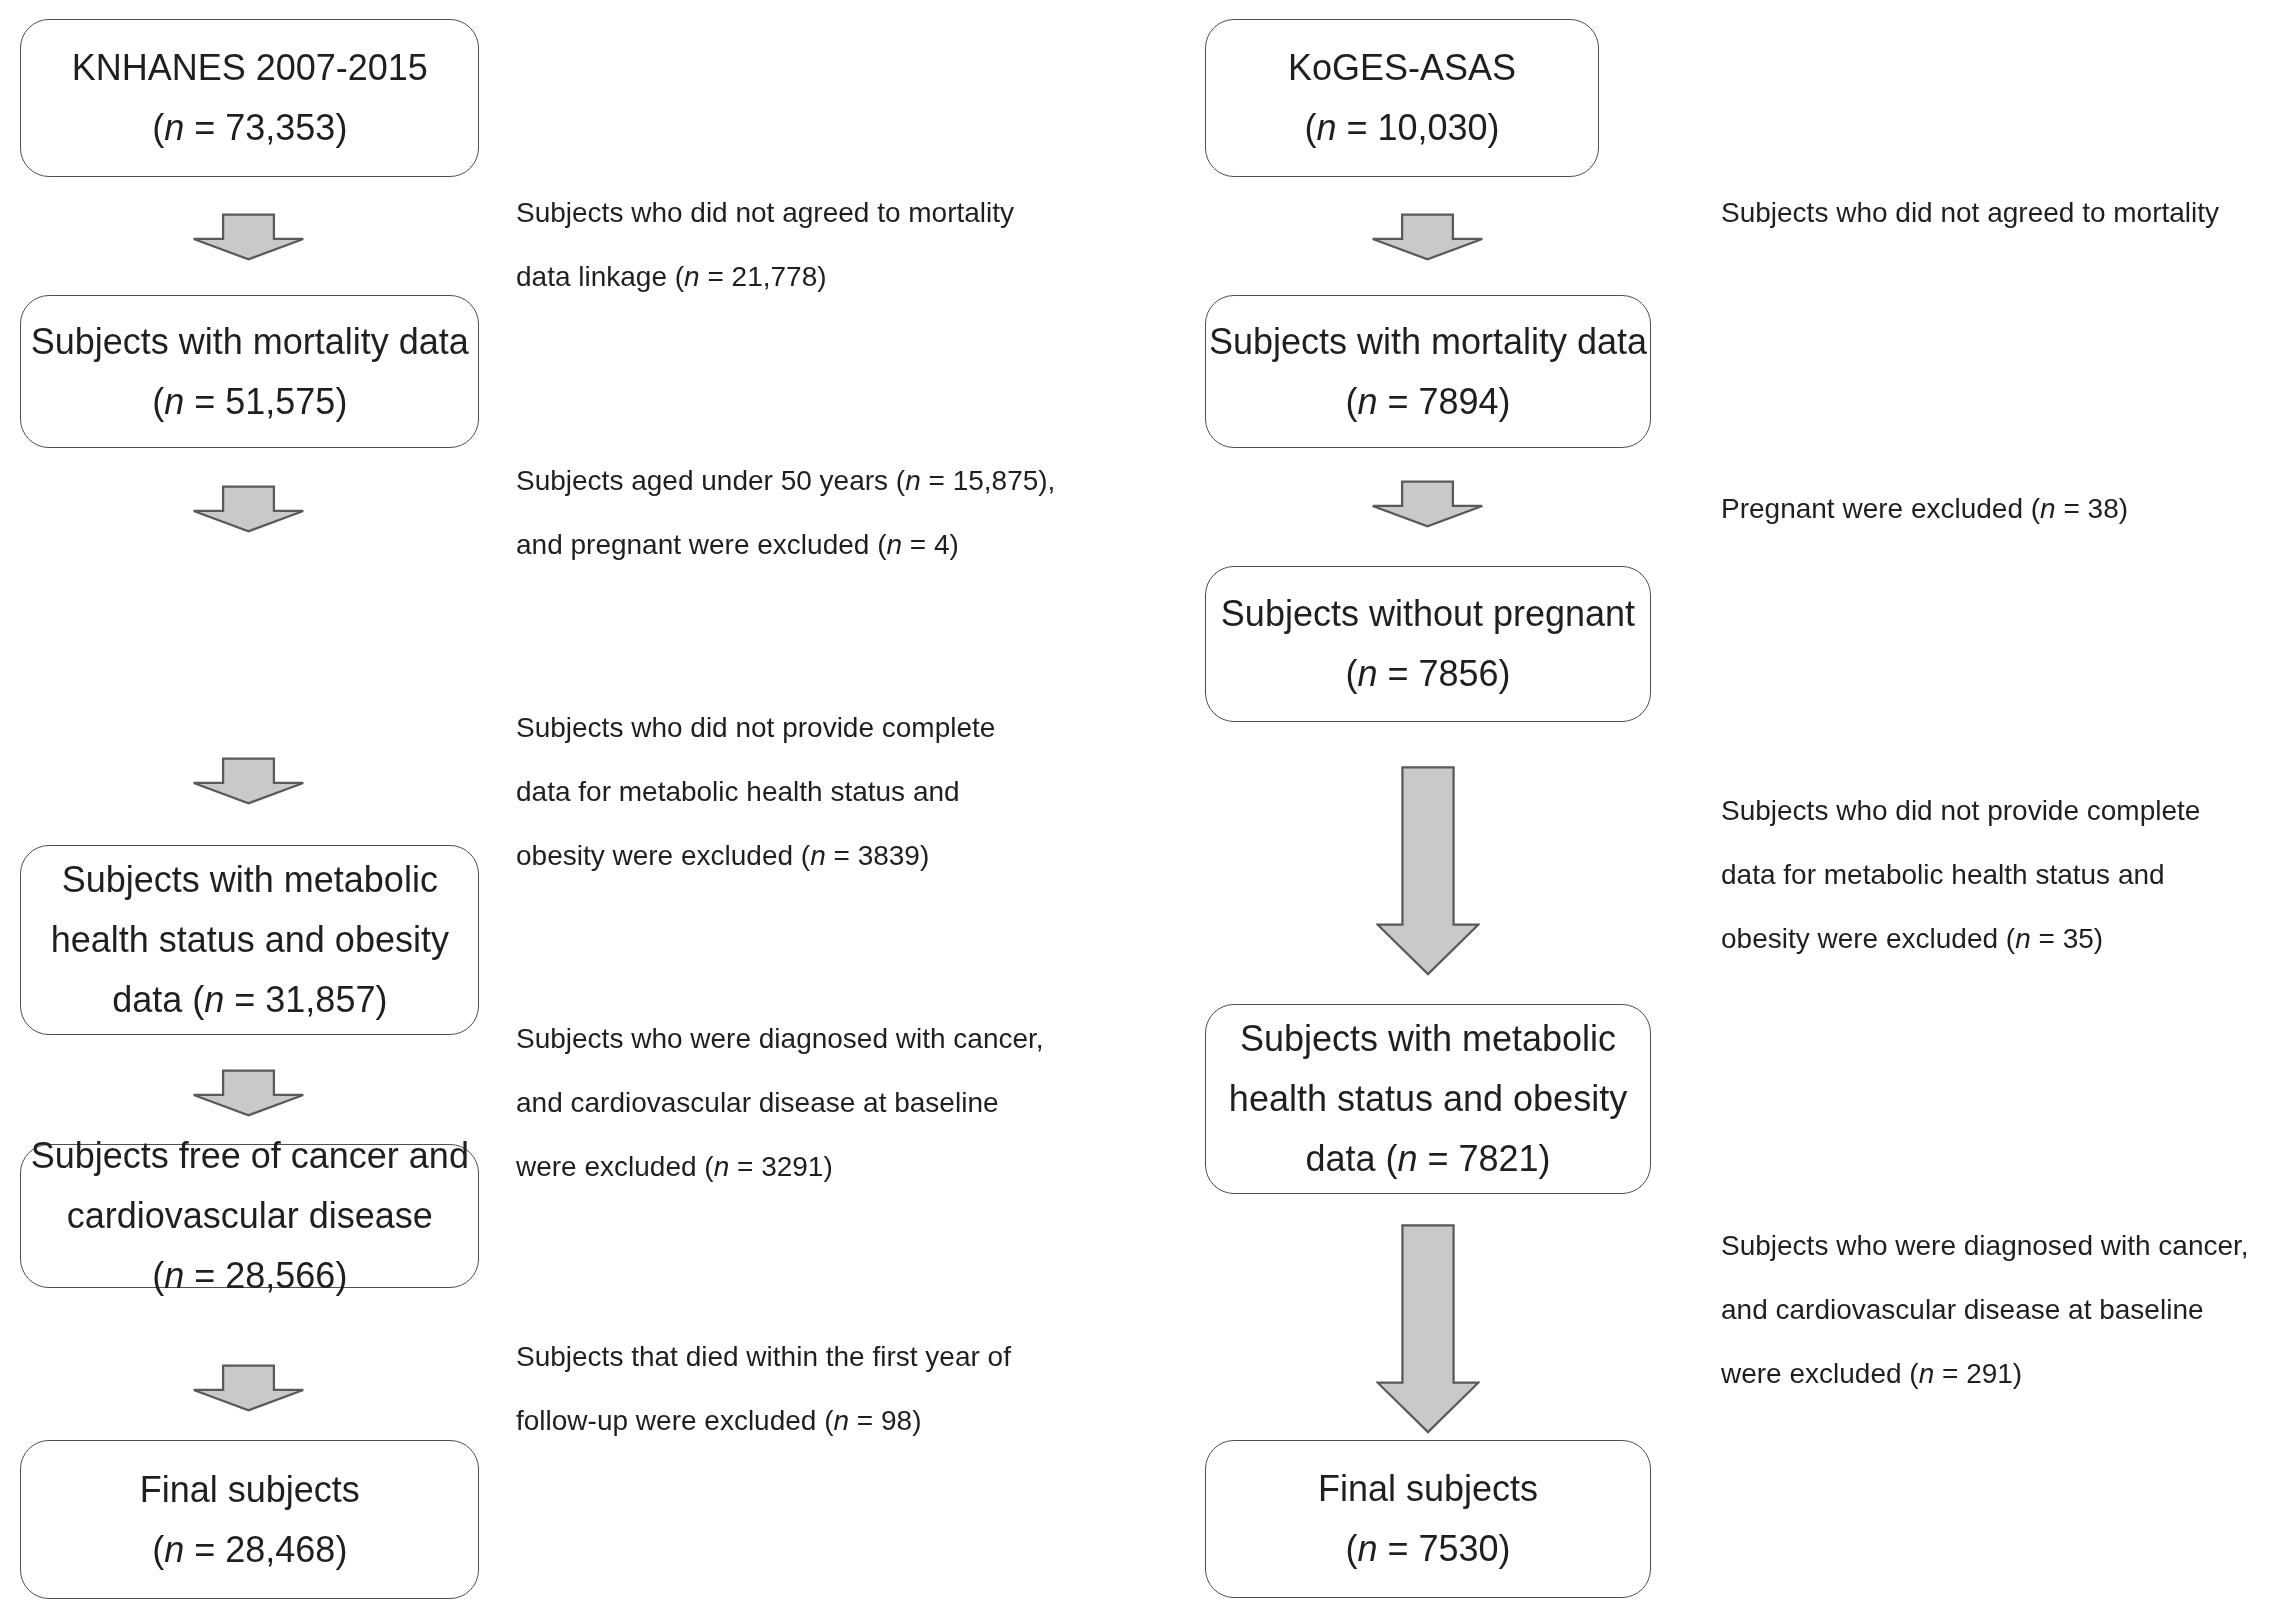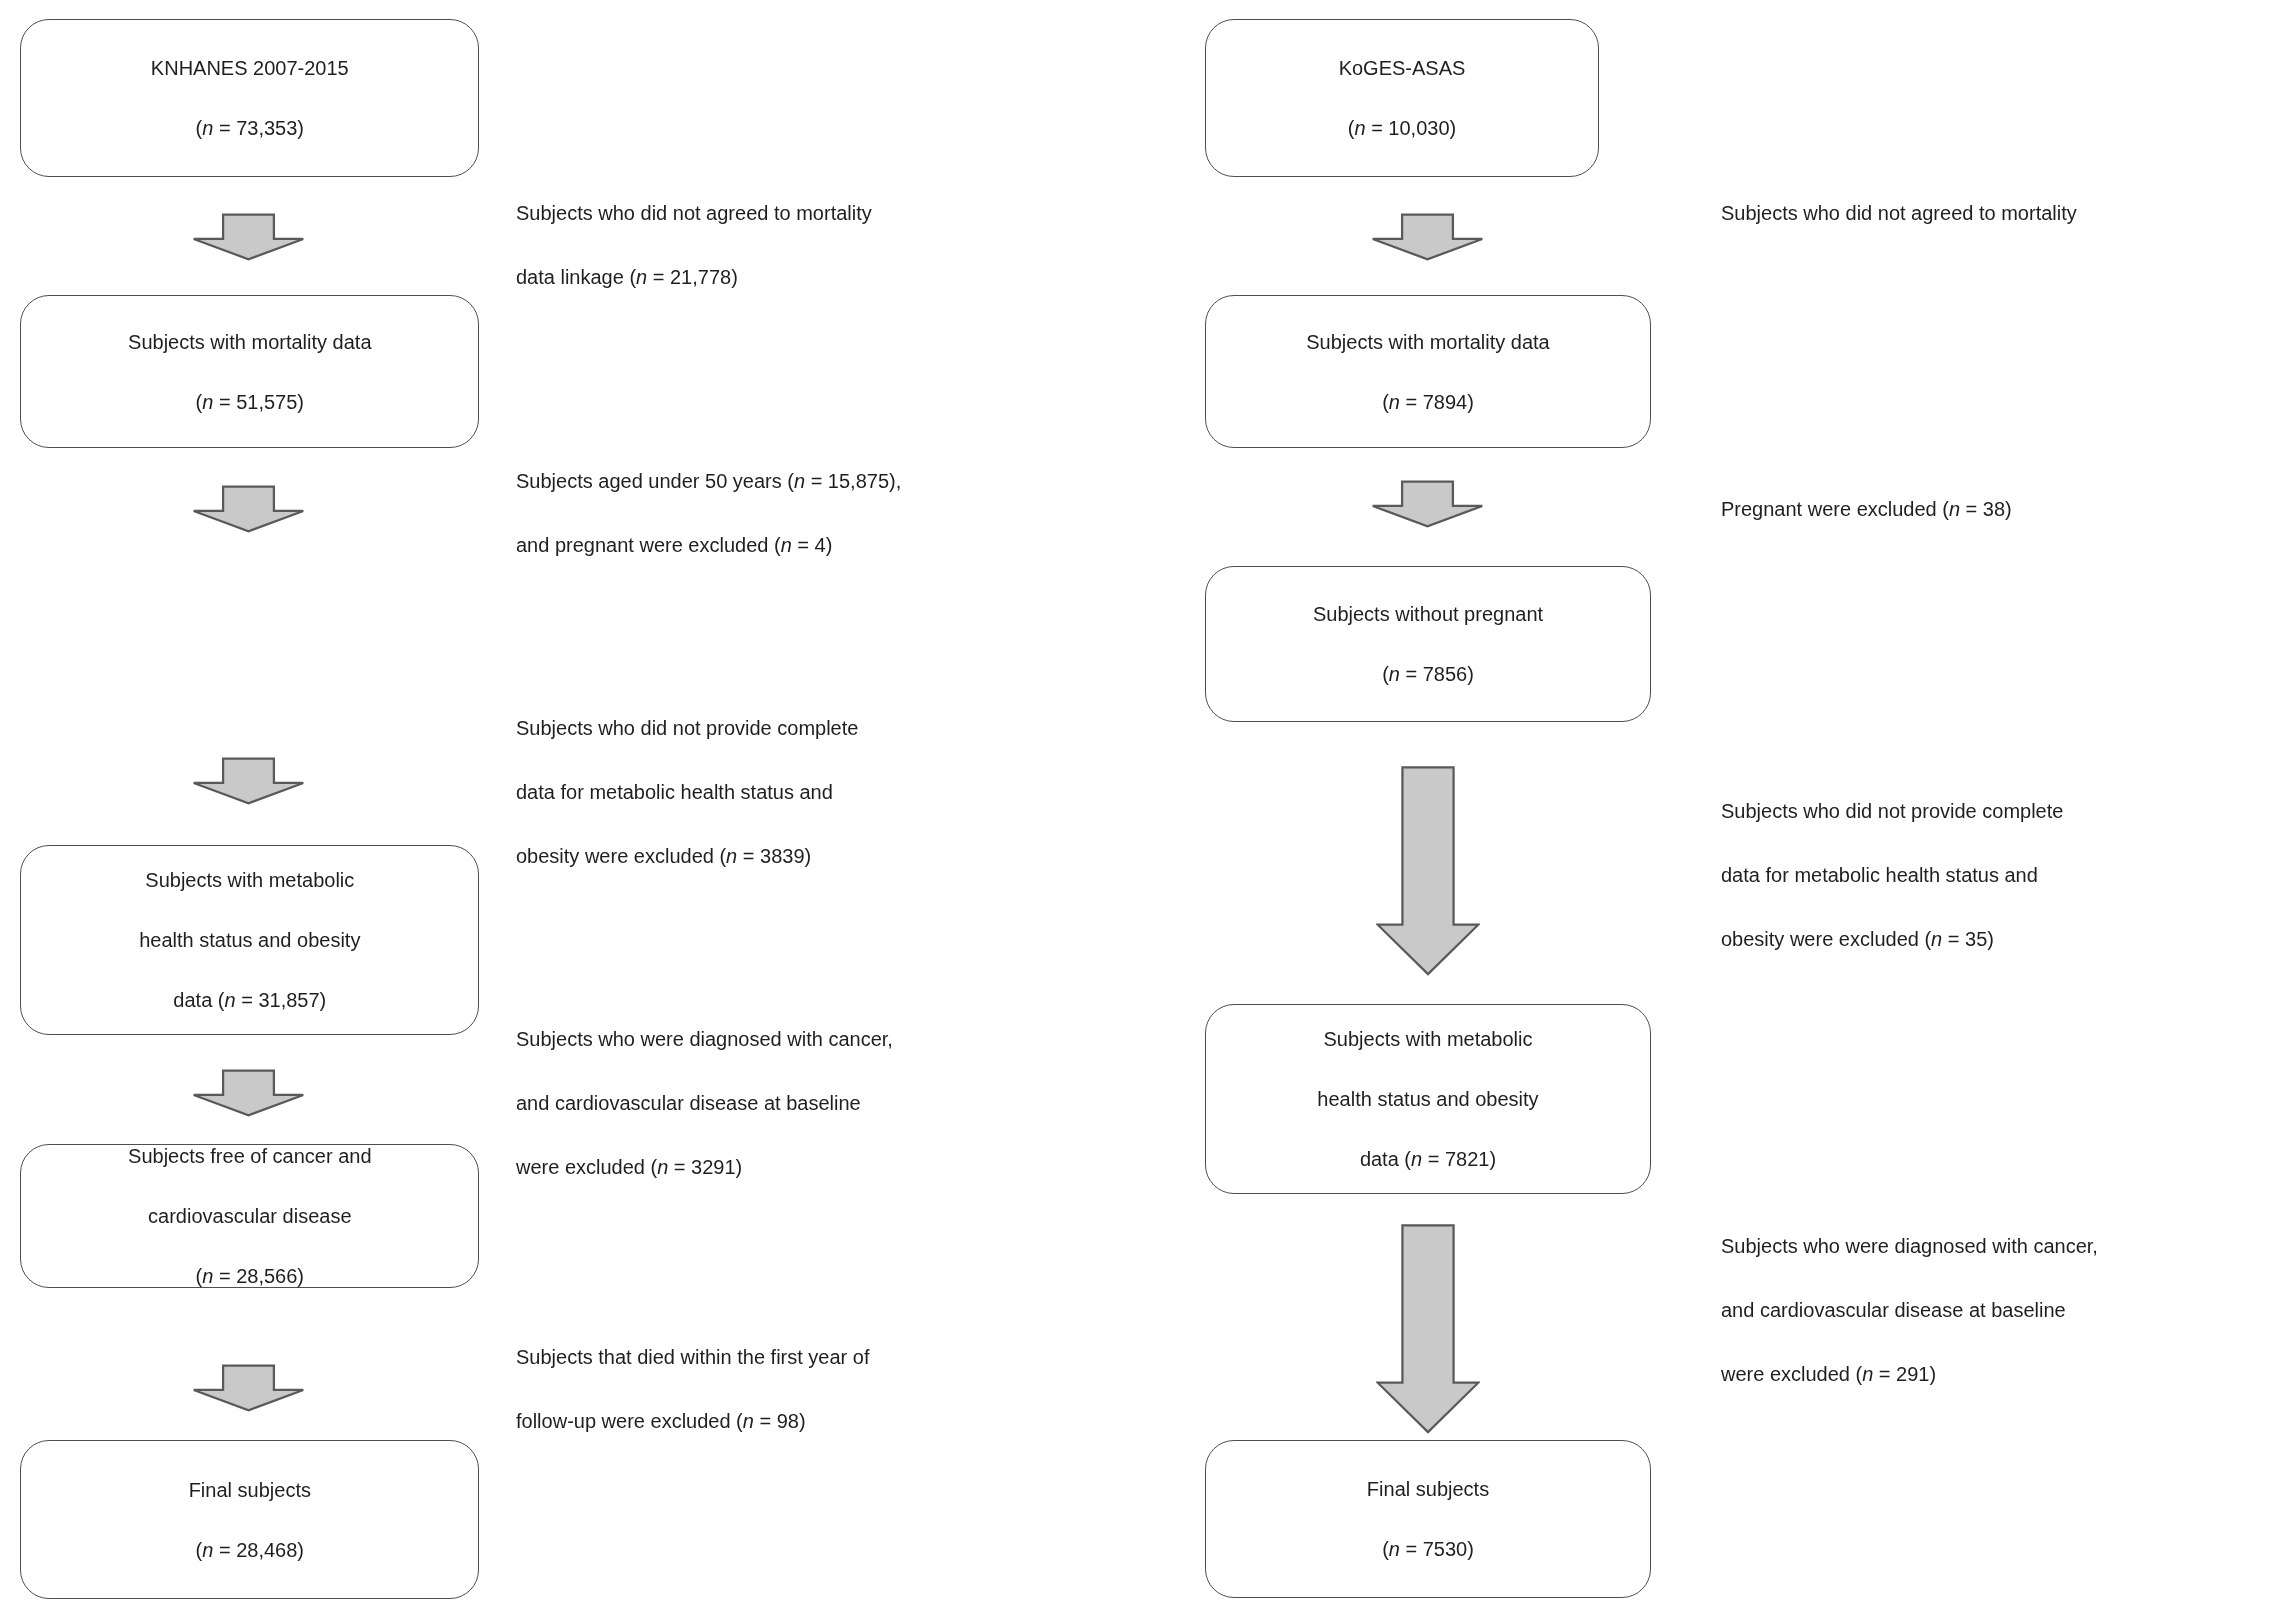--- a/index.html
+++ b/index.html
@@ -18,27 +18,27 @@
     border: 1.7px solid var(--box-border, #4f4f4f);
     border-radius: 29px;
     display: flex;
     flex-direction: column;
     justify-content: center;
     align-items: center;
     text-align: center;
     box-sizing: border-box;
   }
   .box .tline {
-    font-size: 20px;
+    font-size: 36px;
     line-height: 60px;
     white-space: nowrap;
   }
   .note { position: absolute; text-align: left; }
   .note .tline {
-    font-size: 20px;
+    font-size: 28px;
     line-height: 64px;
     white-space: nowrap;
   }
   .it { font-style: italic; }
   .arrow { position: absolute; }
   .arrow polygon {
     fill: var(--arrow-fill, #c9c9c9);
     stroke: var(--arrow-stroke, #595959);
     stroke-width: 4;
   }

